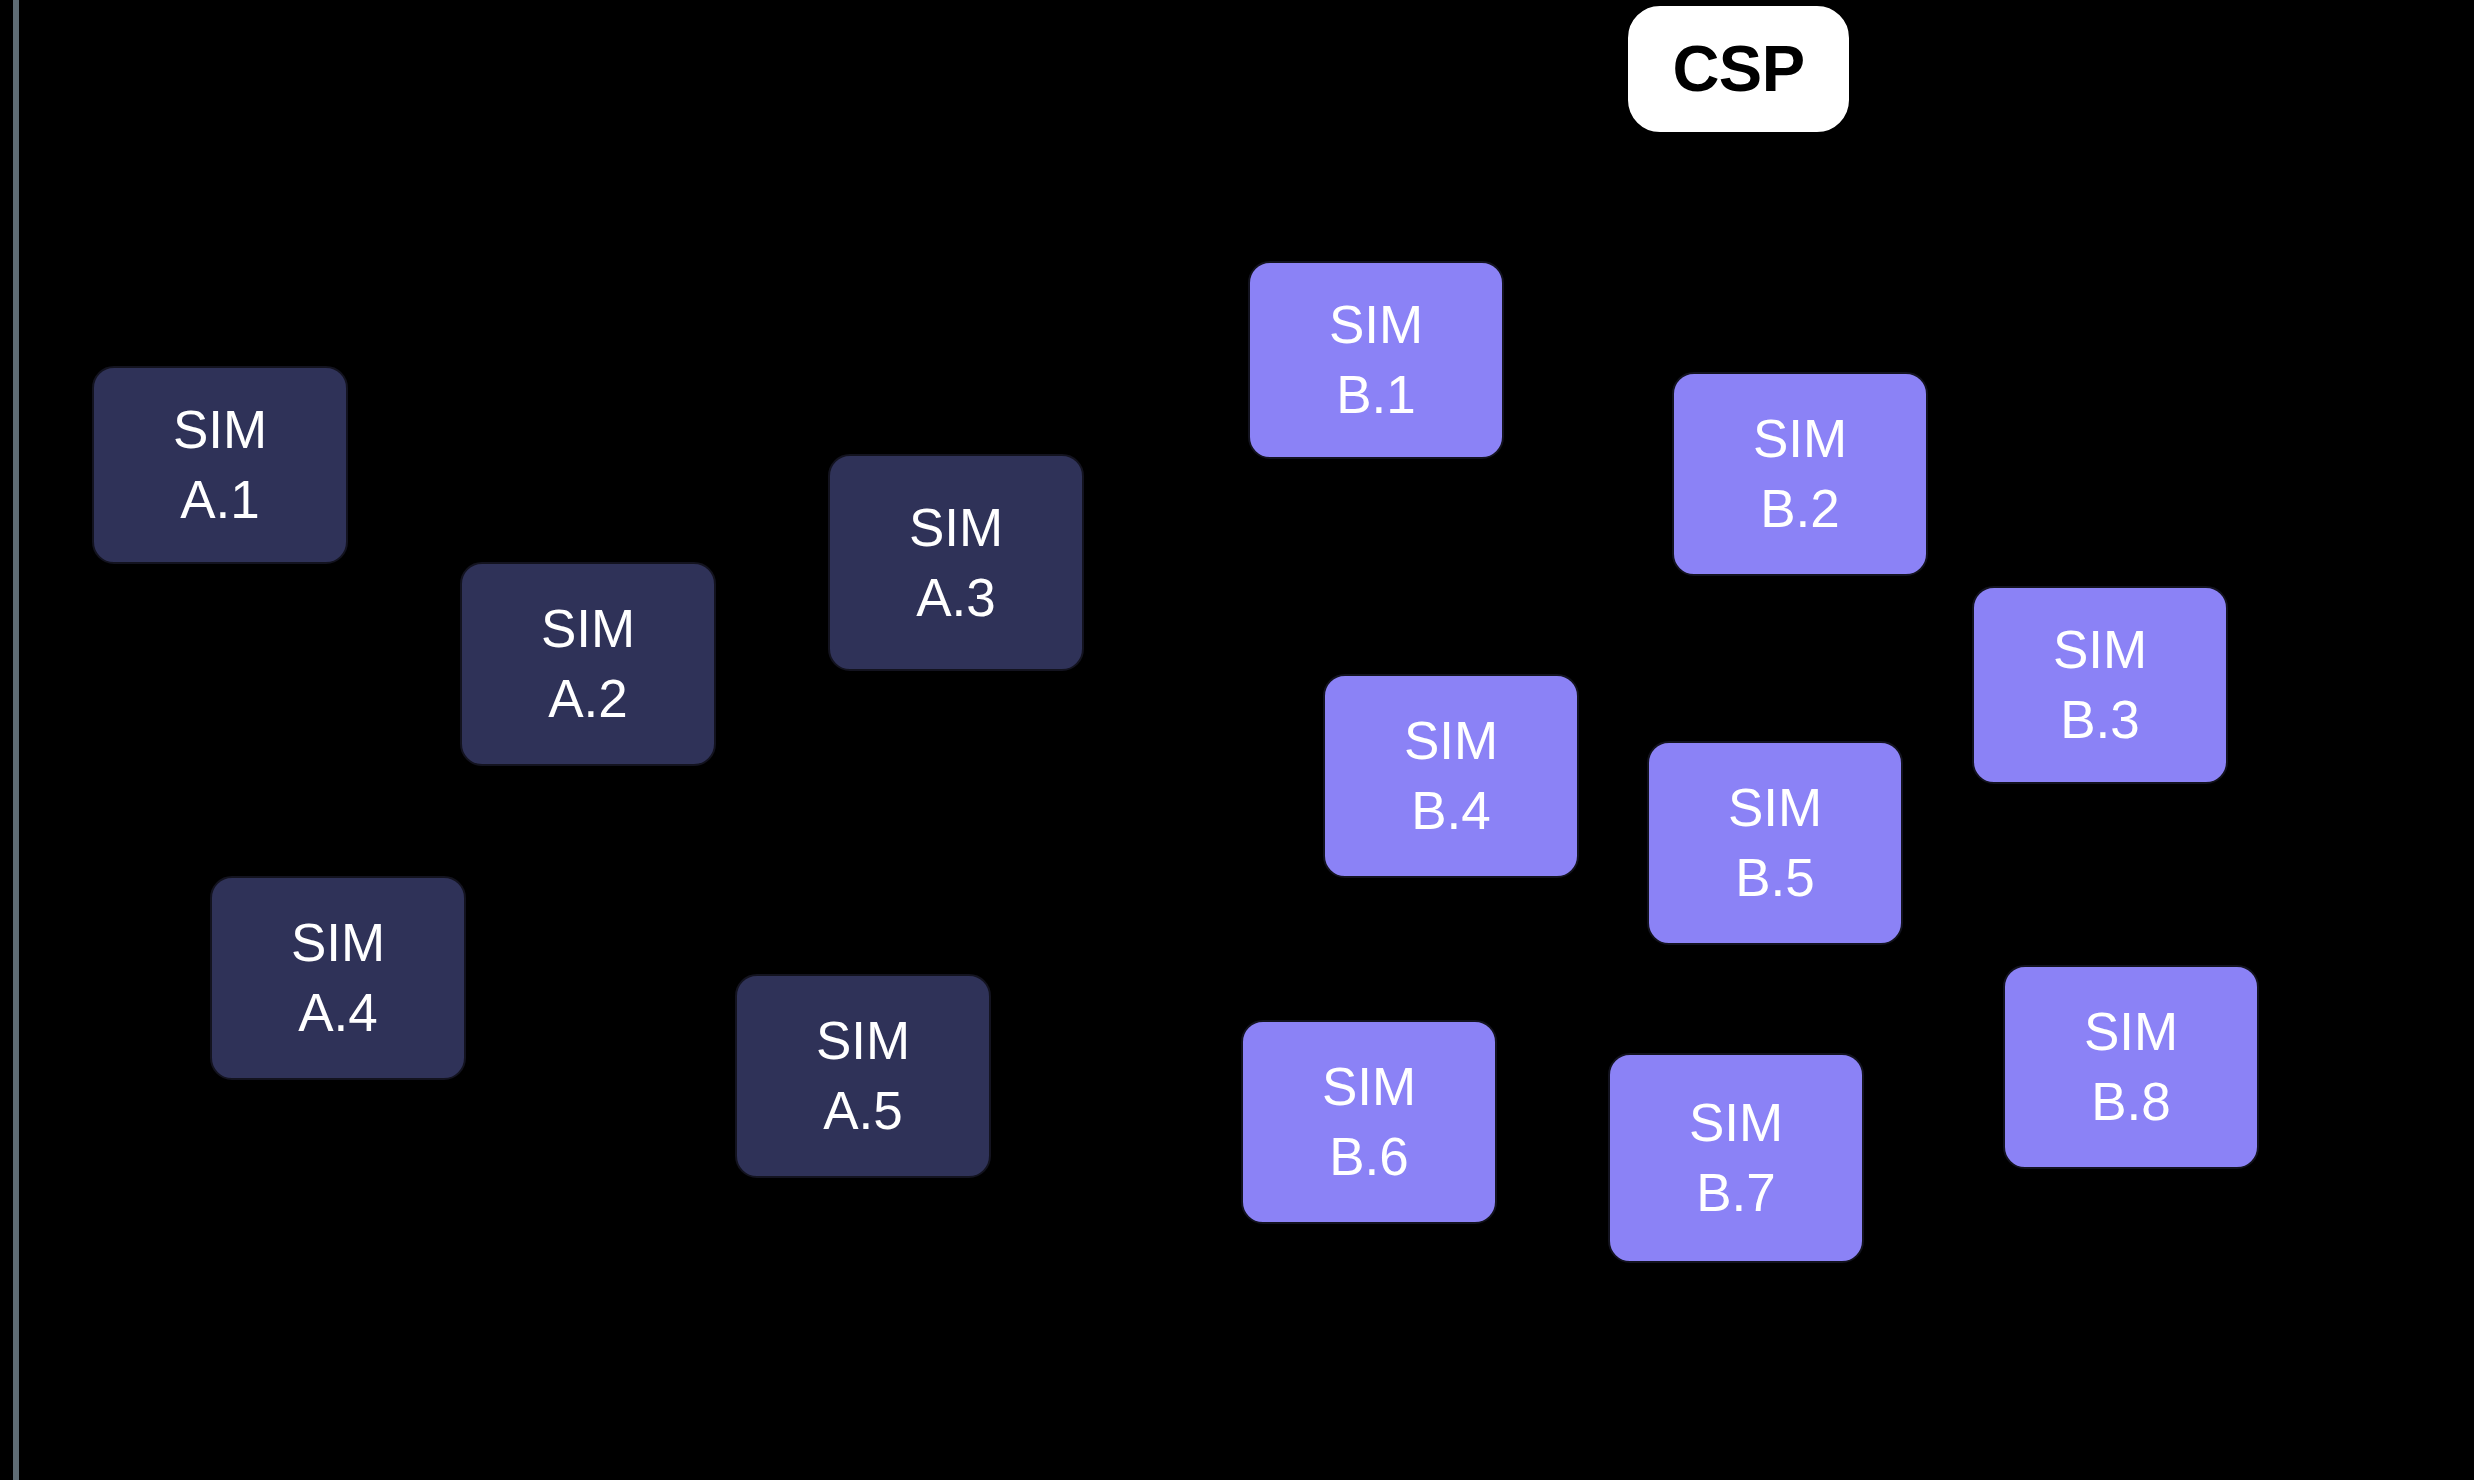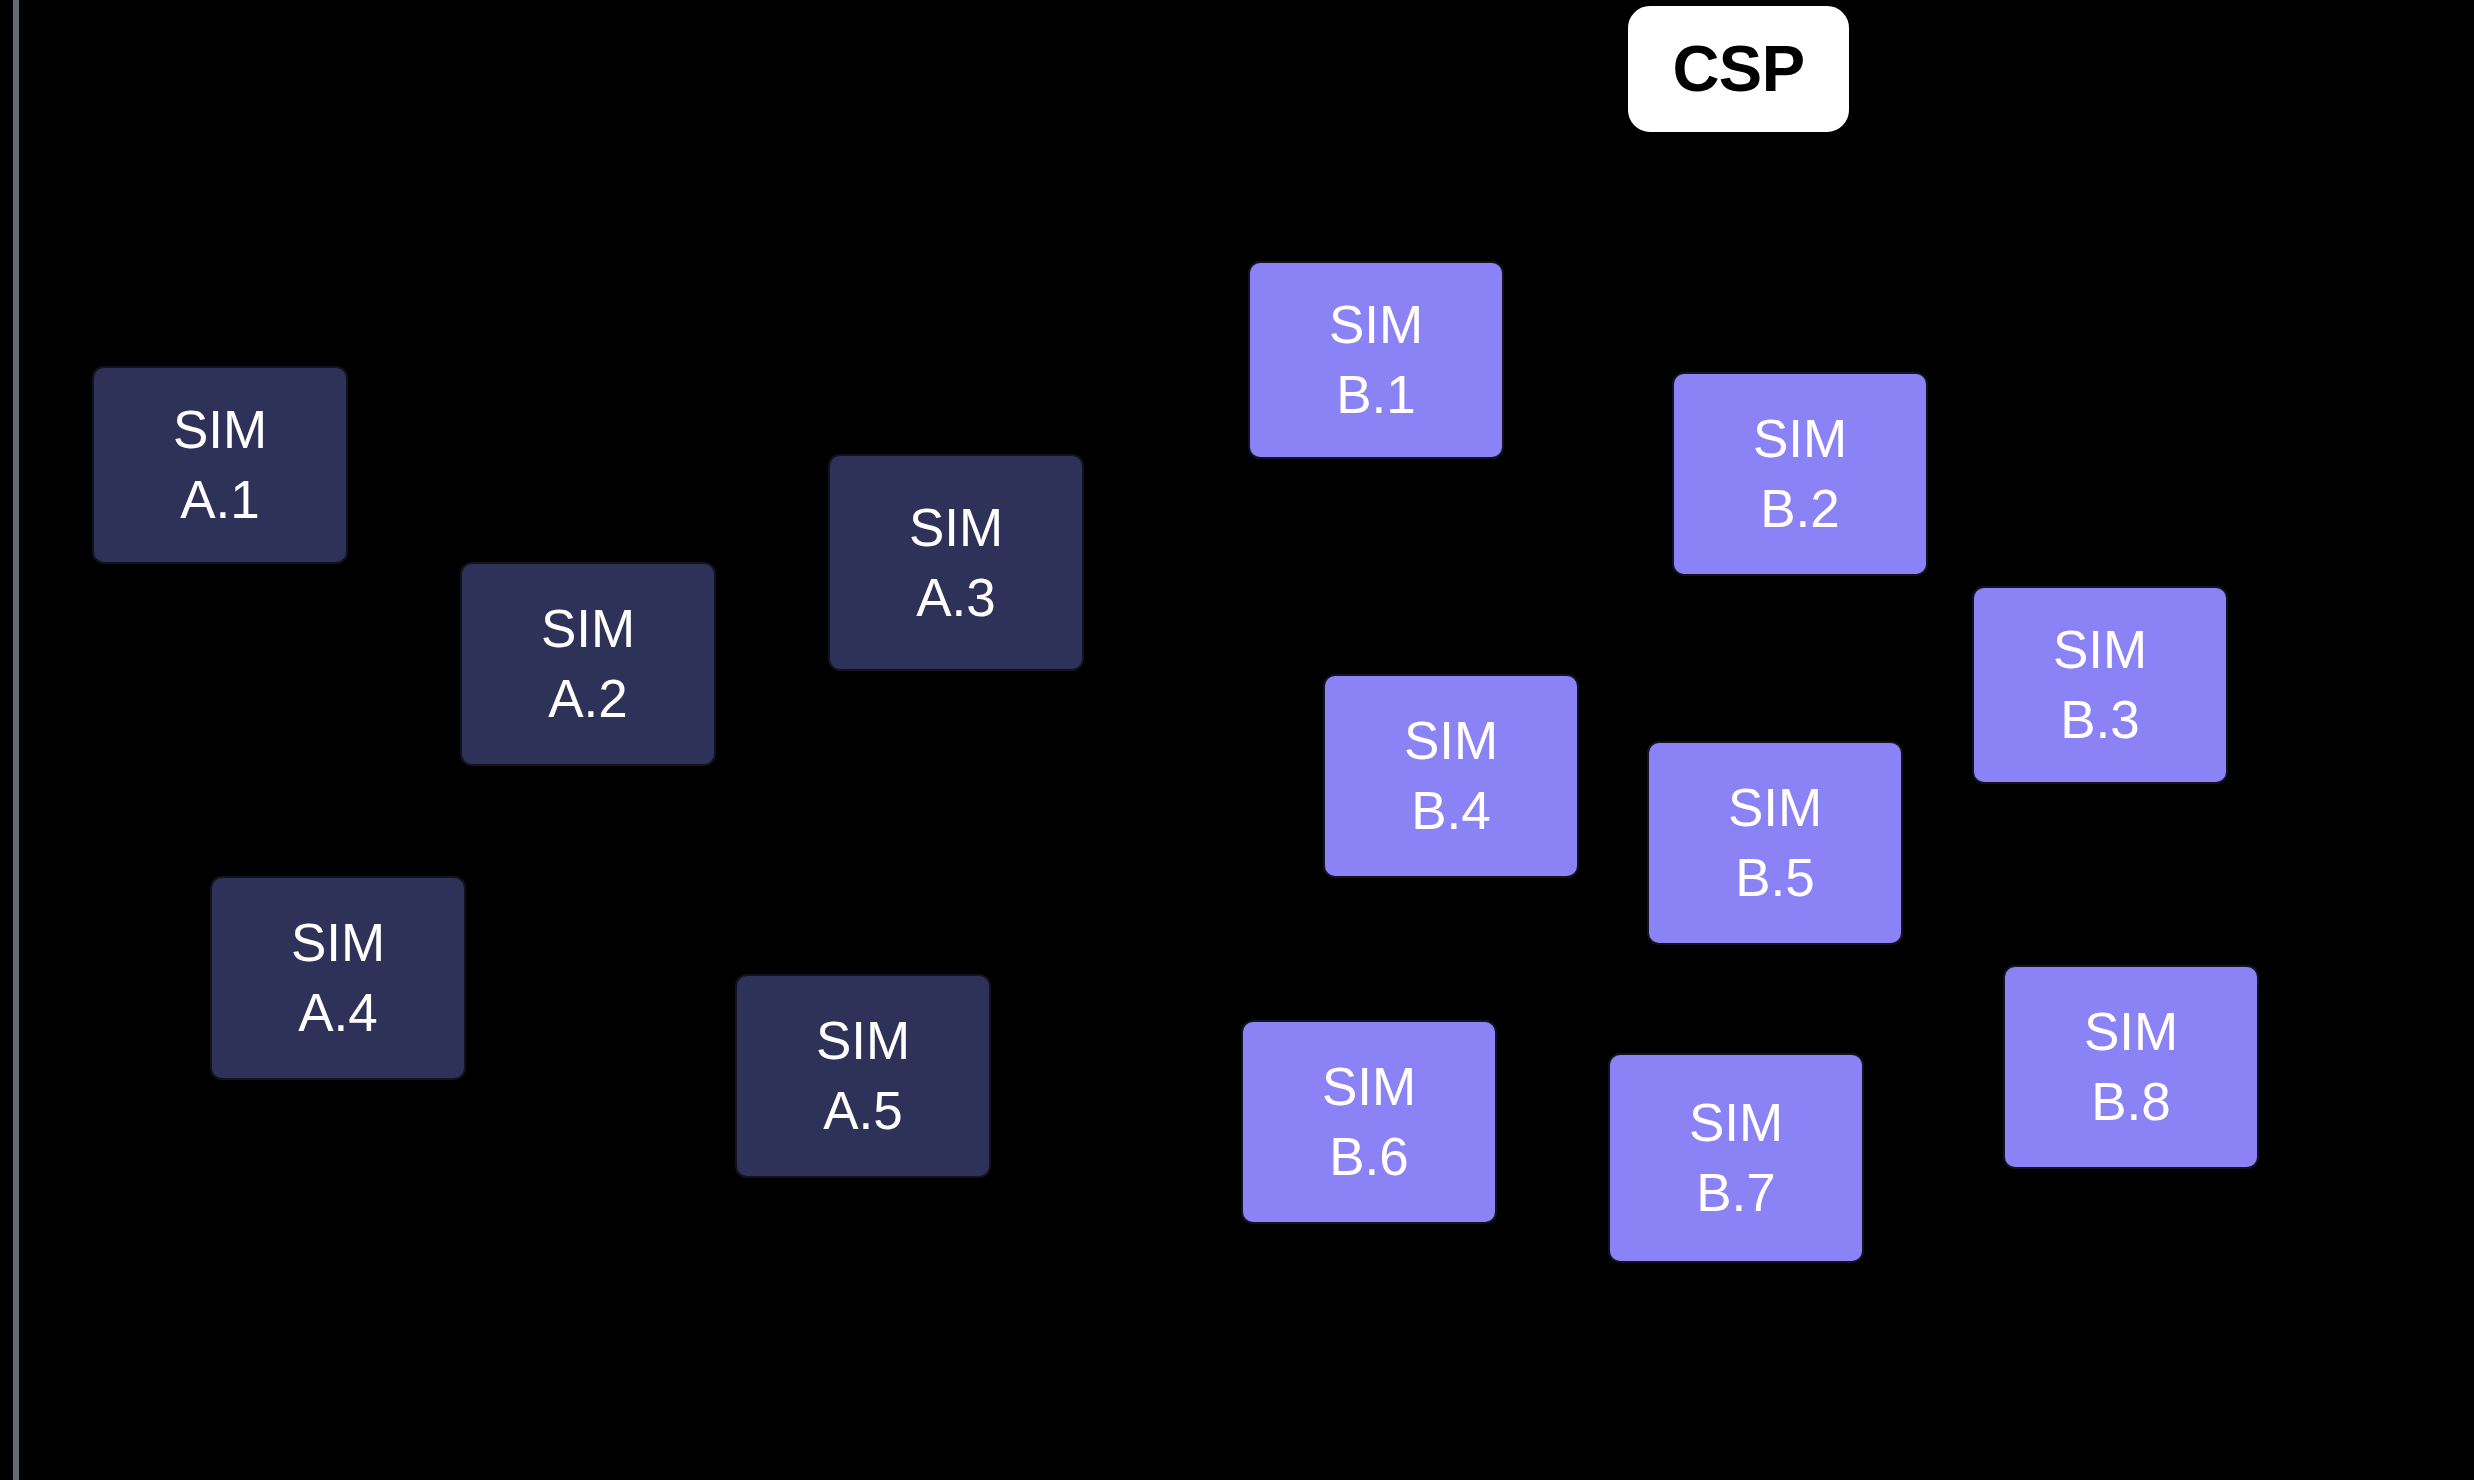--- a/index.html
+++ b/index.html
@@ -28,36 +28,36 @@
   .edge-rule.left  { left: 13px; }
 
   
   .node {
     position: absolute;
     box-sizing: border-box;
     display: flex;
     flex-direction: column;
     align-items: center;
     justify-content: center;
-    border-radius: 12px;
+    border-radius: 22px;
     border: 2.5px solid #13131f;
     line-height: 1.32;
     text-align: center;
     white-space: nowrap;
     user-select: none;
   }
   .node .l1, .node .l2 { display: block; }
 
   .node.root {
     background: #ffffff;
     color: #000000;
     font-weight: 700;
     font-size: 65px;
     letter-spacing: -0.5px;
-    border-radius: 22px;
+    border-radius: 32px;
     border-color: #ffffff;
   }
   .node.group-a {
     background: #2f3258;
     color: #ffffff;
     font-size: 53px;
     font-weight: 400;
   }
   .node.group-b {
     background: #8b82f6;

